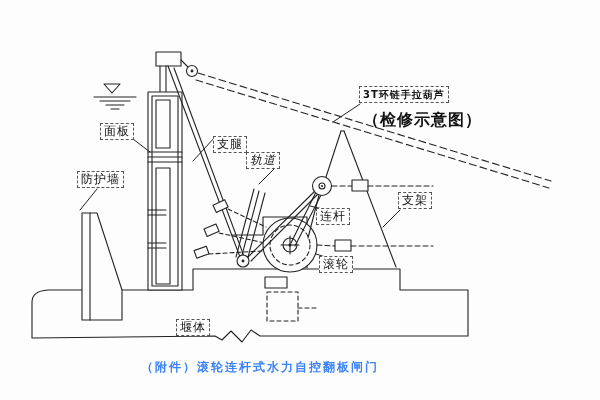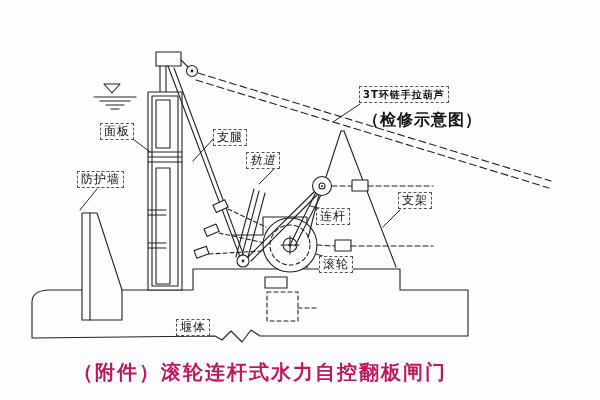--- a/index.html
+++ b/index.html
@@ -13,21 +13,21 @@
     color:#111;font-size:12px;line-height:11px;padding:2px 3px;
     letter-spacing:1px;white-space:nowrap;
   }
   .lbl.bold{font-weight:bold;}
   .plain{
     position:absolute;color:#111;font-size:16px;font-weight:bold;
     letter-spacing:1px;white-space:nowrap;
   }
   #caption{
     position:absolute;left:30px;top:359px;width:460px;text-align:center;
-    color:#be185d;font-size:20px;font-weight:bold;letter-spacing:2px;white-space:nowrap;
+    color:#3b82f6;font-size:12px;font-weight:bold;letter-spacing:2px;white-space:nowrap;
   }
 </style>
 </head>
 <body>
 
 <div id="stage">
 
   <svg id="lineart" width="600" height="400" viewBox="0 0 600 400" fill="none" stroke="#222" stroke-width="1.1" stroke-linecap="round" stroke-linejoin="round">
 
     <g>
@@ -154,21 +154,21 @@
       <line x1="400" y1="210" x2="383" y2="227"></line>
       <line x1="327" y1="210" x2="310" y2="206"></line>
       <line x1="338" y1="261" x2="316" y2="254"></line>
     </g>
   </svg>
 
   <div class="lbl" style="left:100px;top:123px;">面板</div>
 
   <div class="lbl" style="left:77px;top:171px;text-align:center;">防护墙</div>
 
-  <div class="lbl" style="left:213px;top:129px;text-align:center;">支腿</div>
+  <div class="lbl" style="left:213px;top:136px;text-align:center;">支腿</div>
 
   <div class="lbl" style="left:246px;top:152px;font-style:italic;">轨道</div>
 
   <div class="lbl bold" style="left:359px;top:86px;font-size:10px;">3T环链手拉葫芦</div>
 
   <div class="plain" style="left:363px;top:110px;">（检修示意图）</div>
 
   <div class="lbl" style="left:398px;top:192px;">支架</div>
 
   <div class="lbl" style="left:316px;top:208px;">连杆</div>

